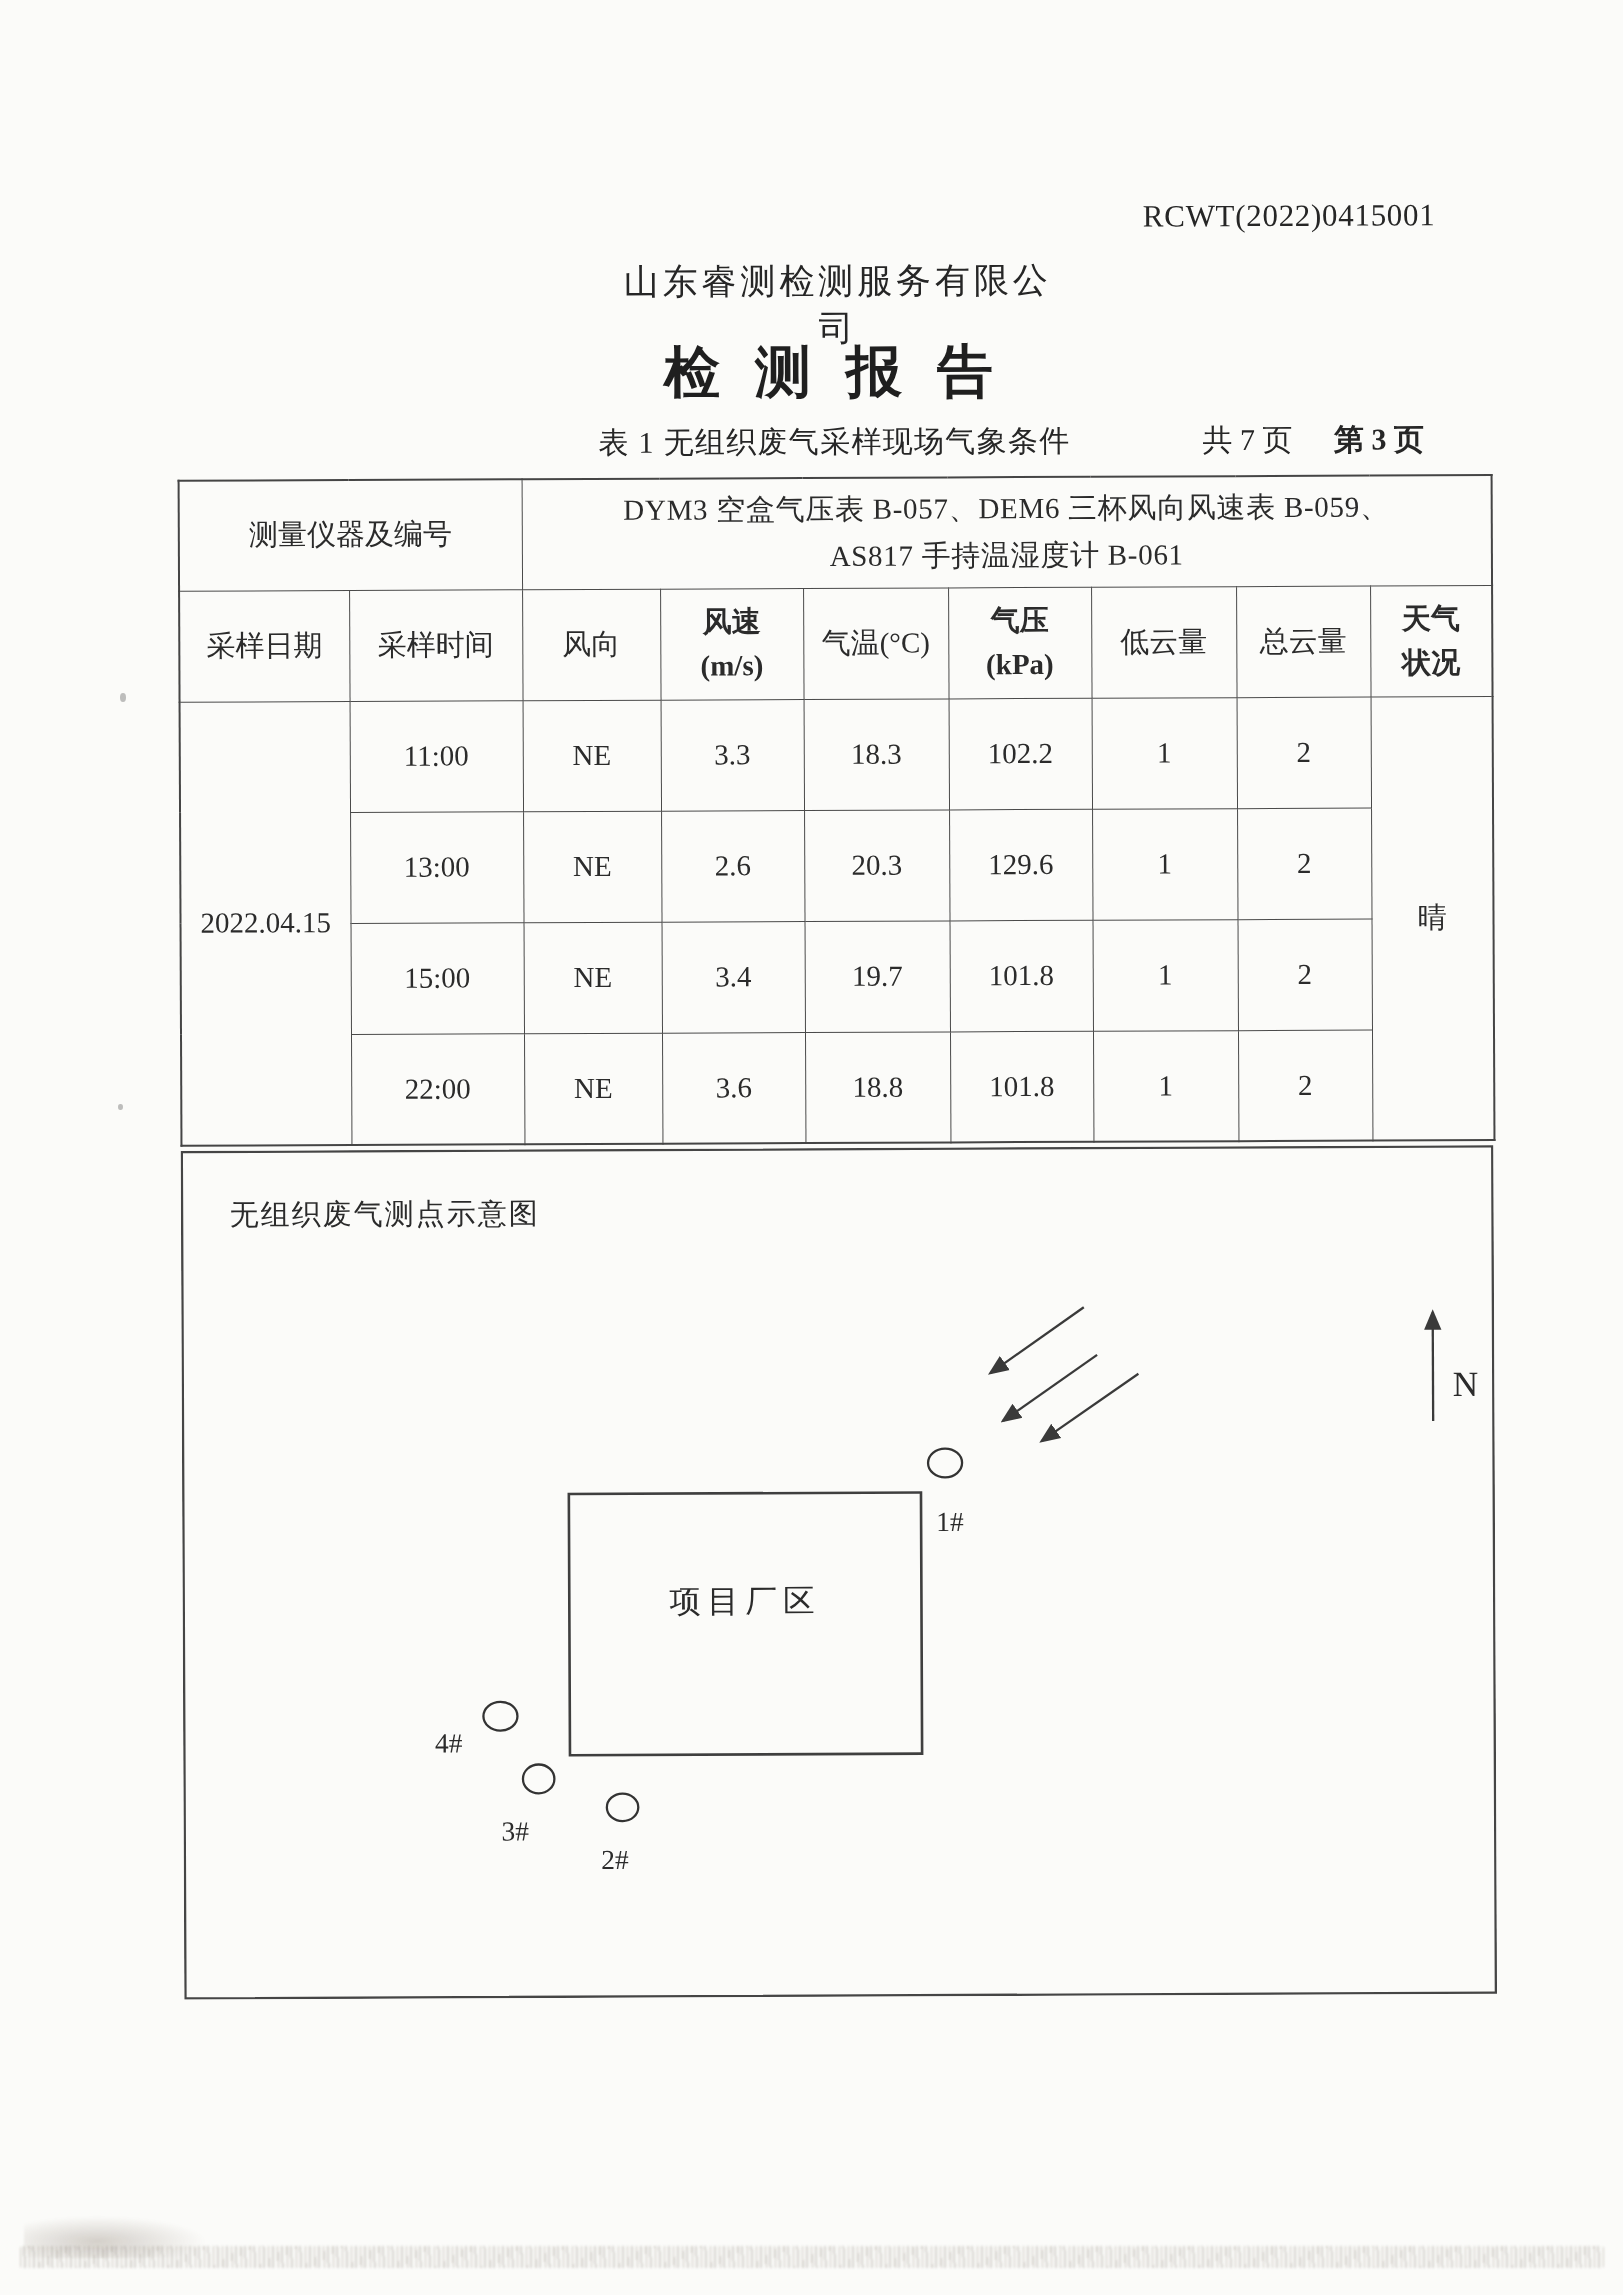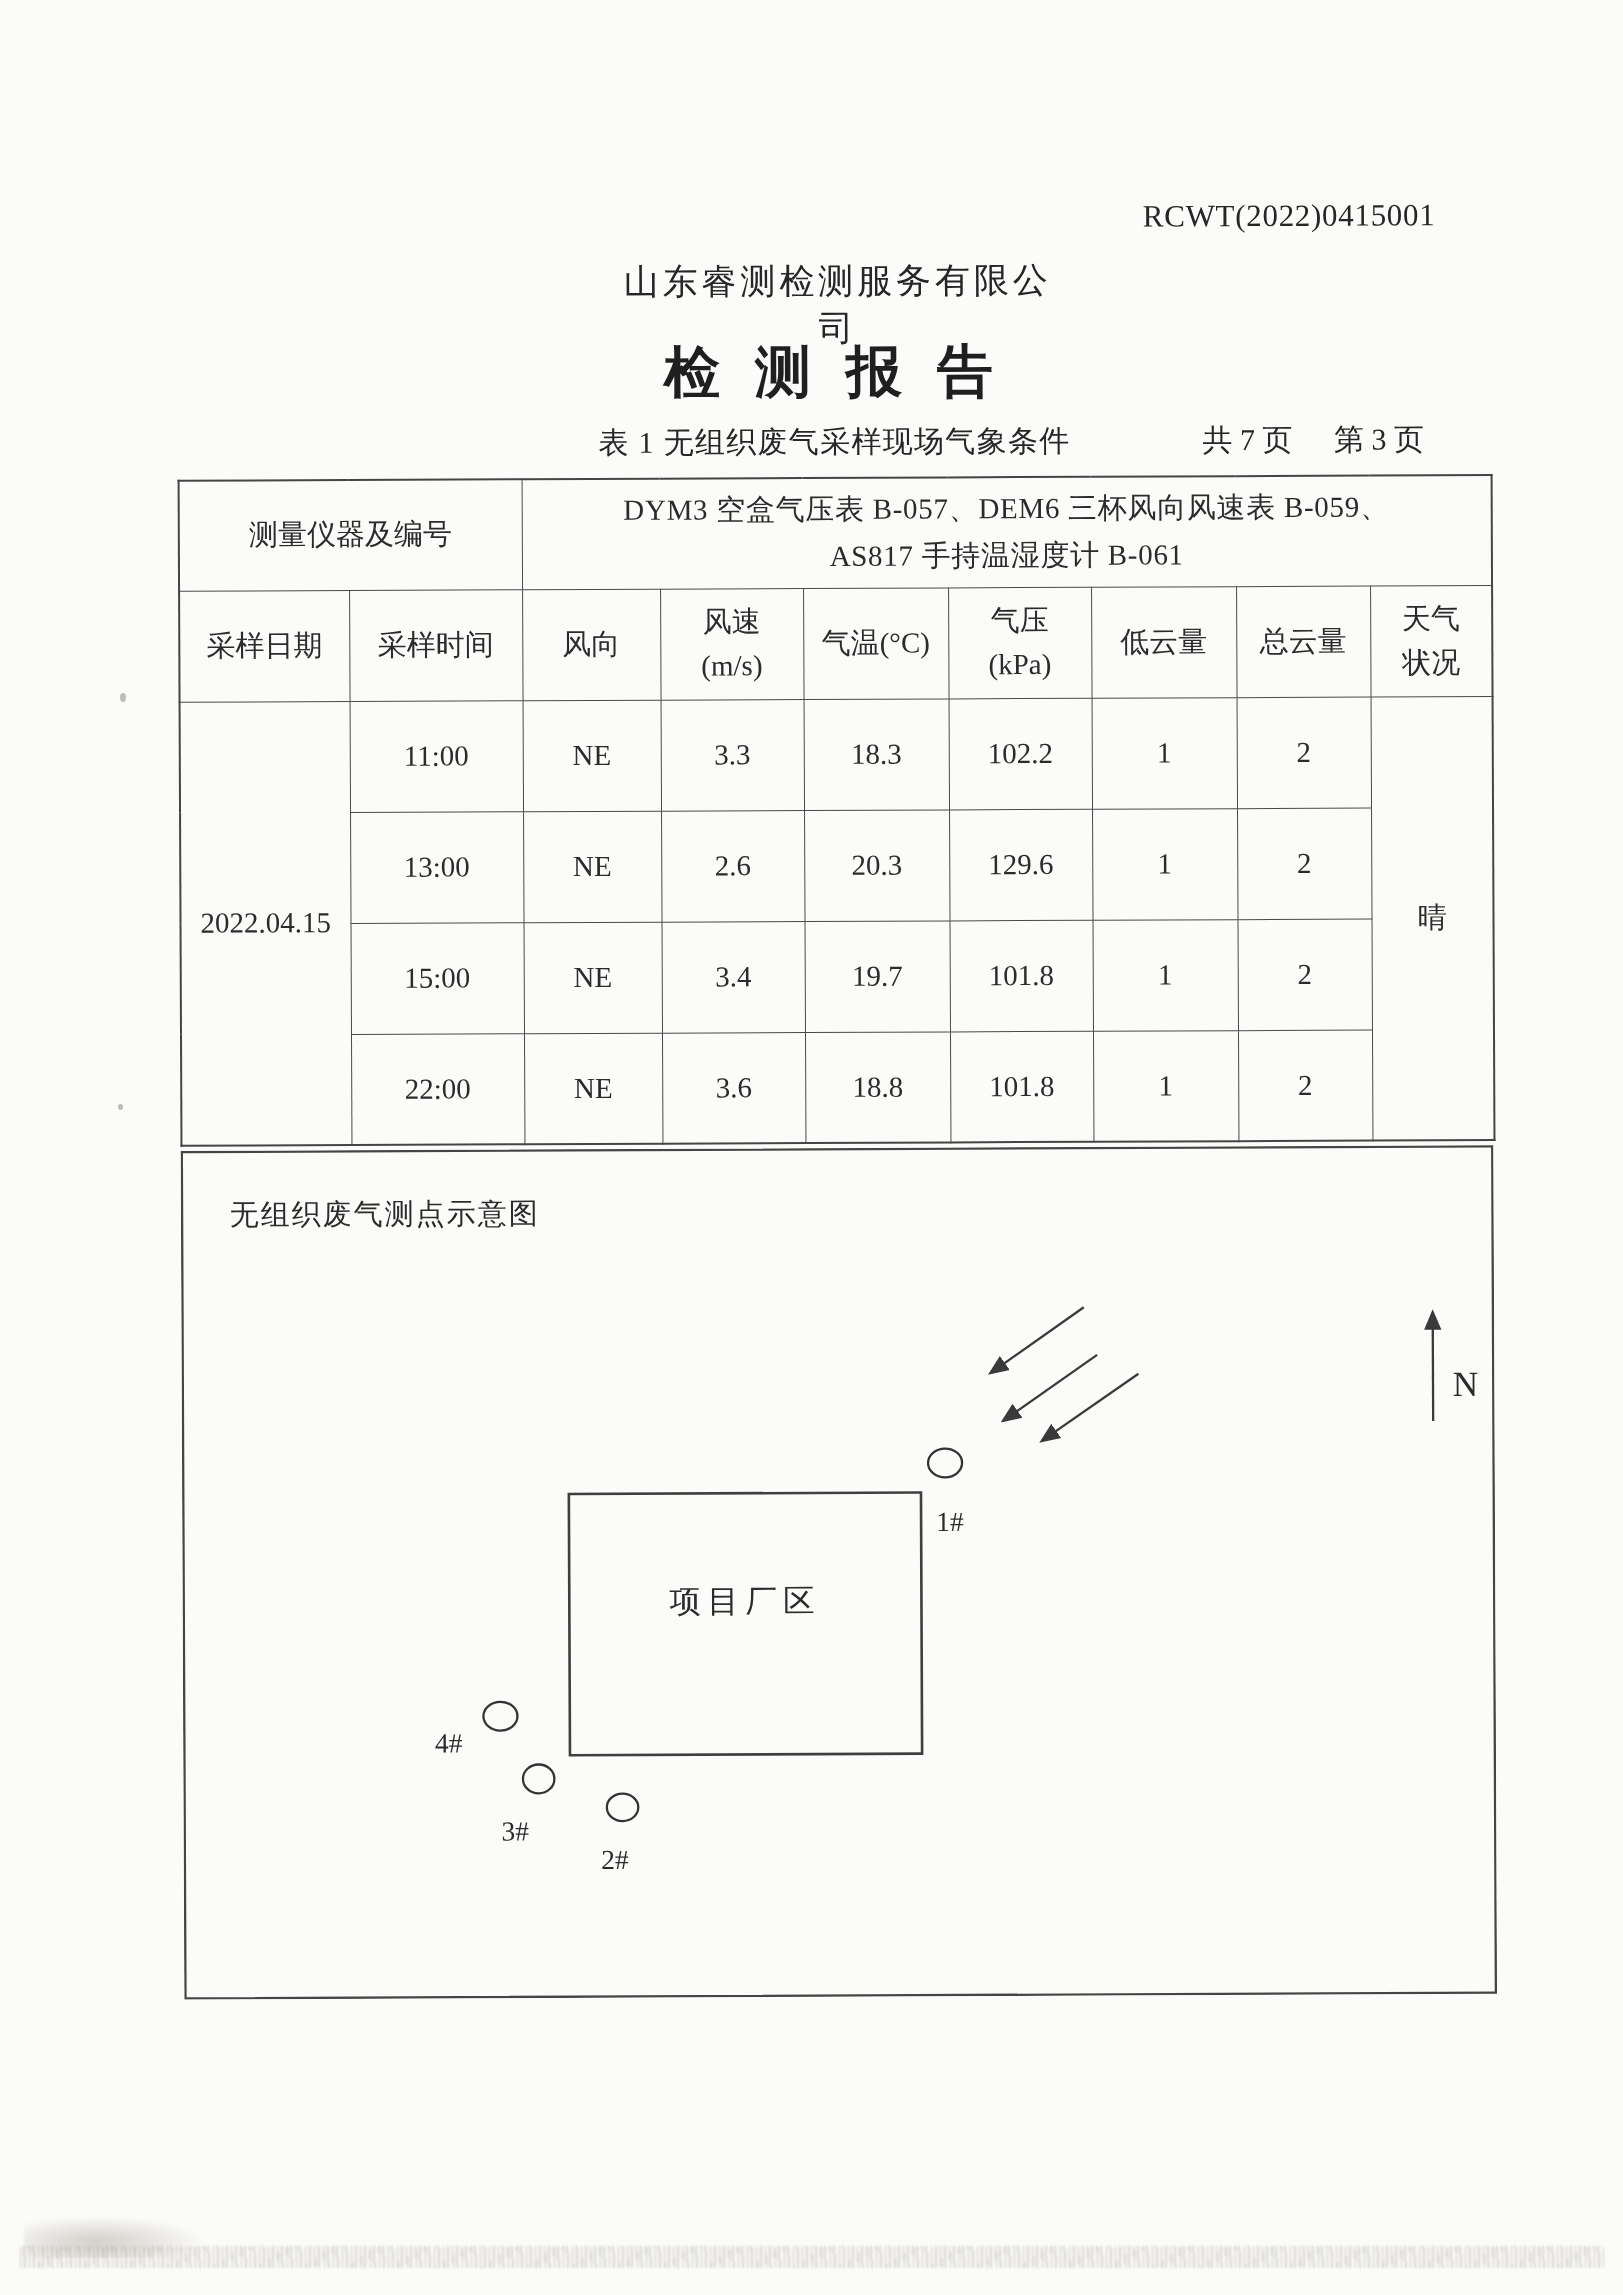--- a/index.html
+++ b/index.html
@@ -48,42 +48,42 @@
   }
   .caption-row {
     position: absolute;
     left: 0; top: 422px; width: 1623px;
     height: 39px;
     font-size: 30px;
     color: #262626;
   }
   .caption-text { position: absolute; left: 602px; top: 0; letter-spacing: 1.3px; }
   .caption-pages { position: absolute; left: 1206px; top: 0; }
-  .caption-pages .pg2 { margin-left: 34px; }
+  .caption-pages .pg2 { margin-left: 34px; font-weight: bold; }
 
   table.met {
     position: absolute;
     left: 181px; top: 477px;
     width: 1313px;
     border-collapse: collapse;
     table-layout: fixed;
     border: 2px solid #454545;
   }
   table.met td {
     border: 1.3px solid #4a4a4a;
     text-align: center;
     vertical-align: middle;
     font-size: 29px;
     color: #2b2b2b;
     padding: 0;
   }
   tr.r-instr { height: 110px; }
   tr.r-head  { height: 111px; }
   tr.r-data  { height: 111px; }
-  .two-line { line-height: 1.5; }
+  .two-line { line-height: 1.5; font-weight: bold; }
   .instr-lines { line-height: 1.62; letter-spacing: 0.7px; }
 
   .diagram-title {
     position: absolute;
     left: 230px; top: 1193px;
     font-size: 29px;
     letter-spacing: 2px;
     color: #2b2b2b;
   }
   svg.diagram {

